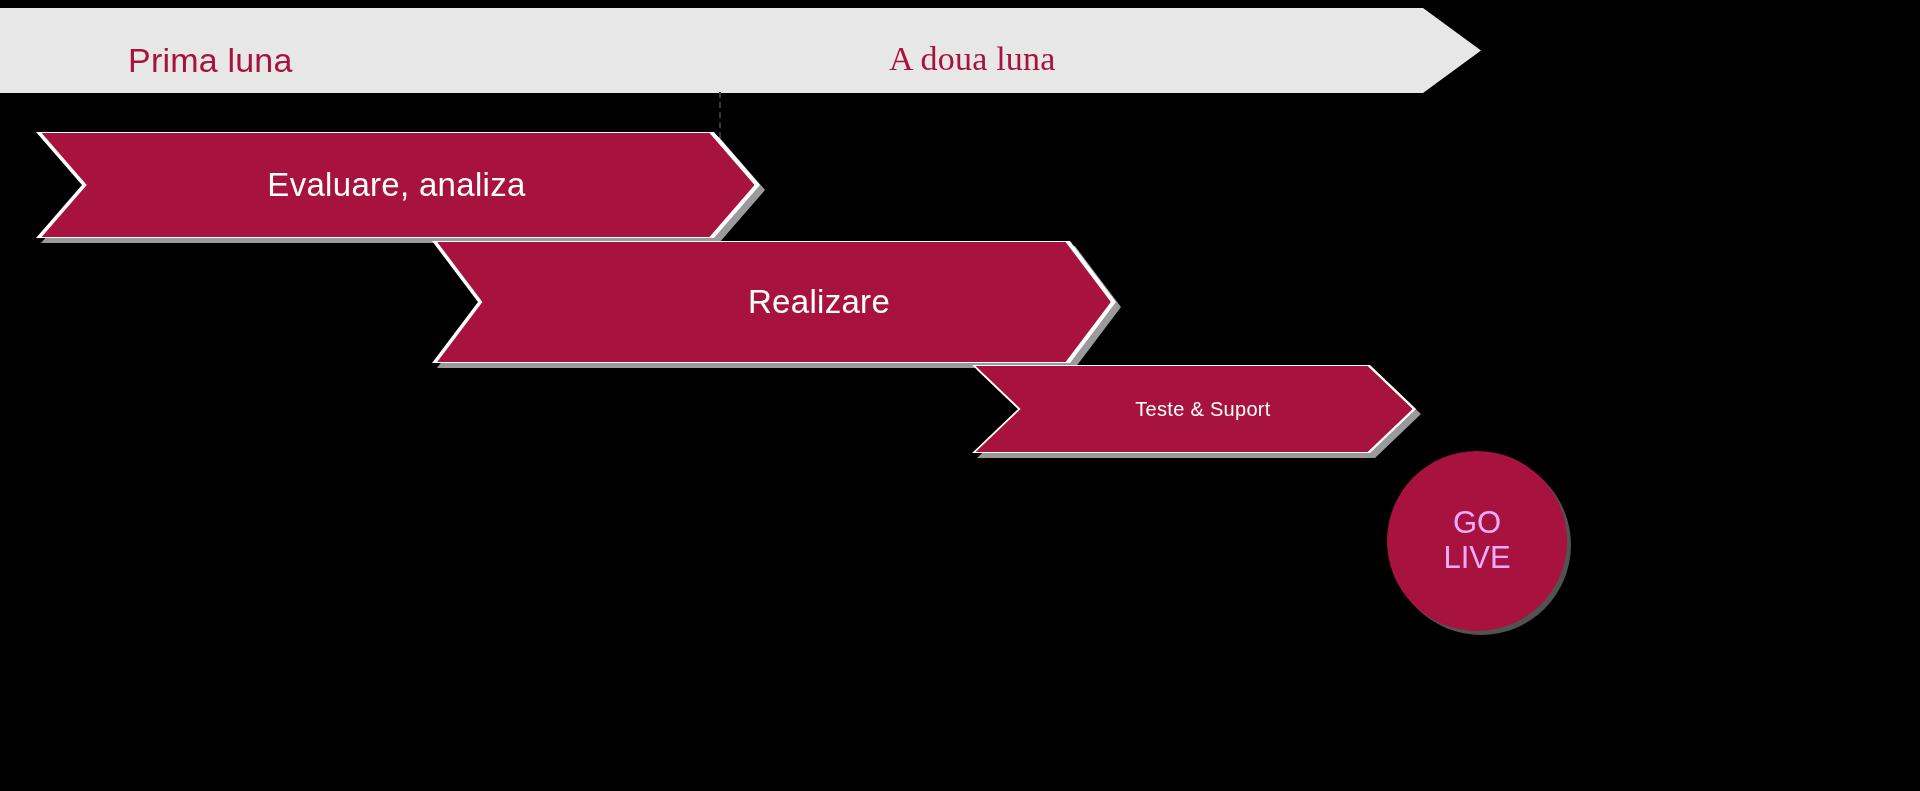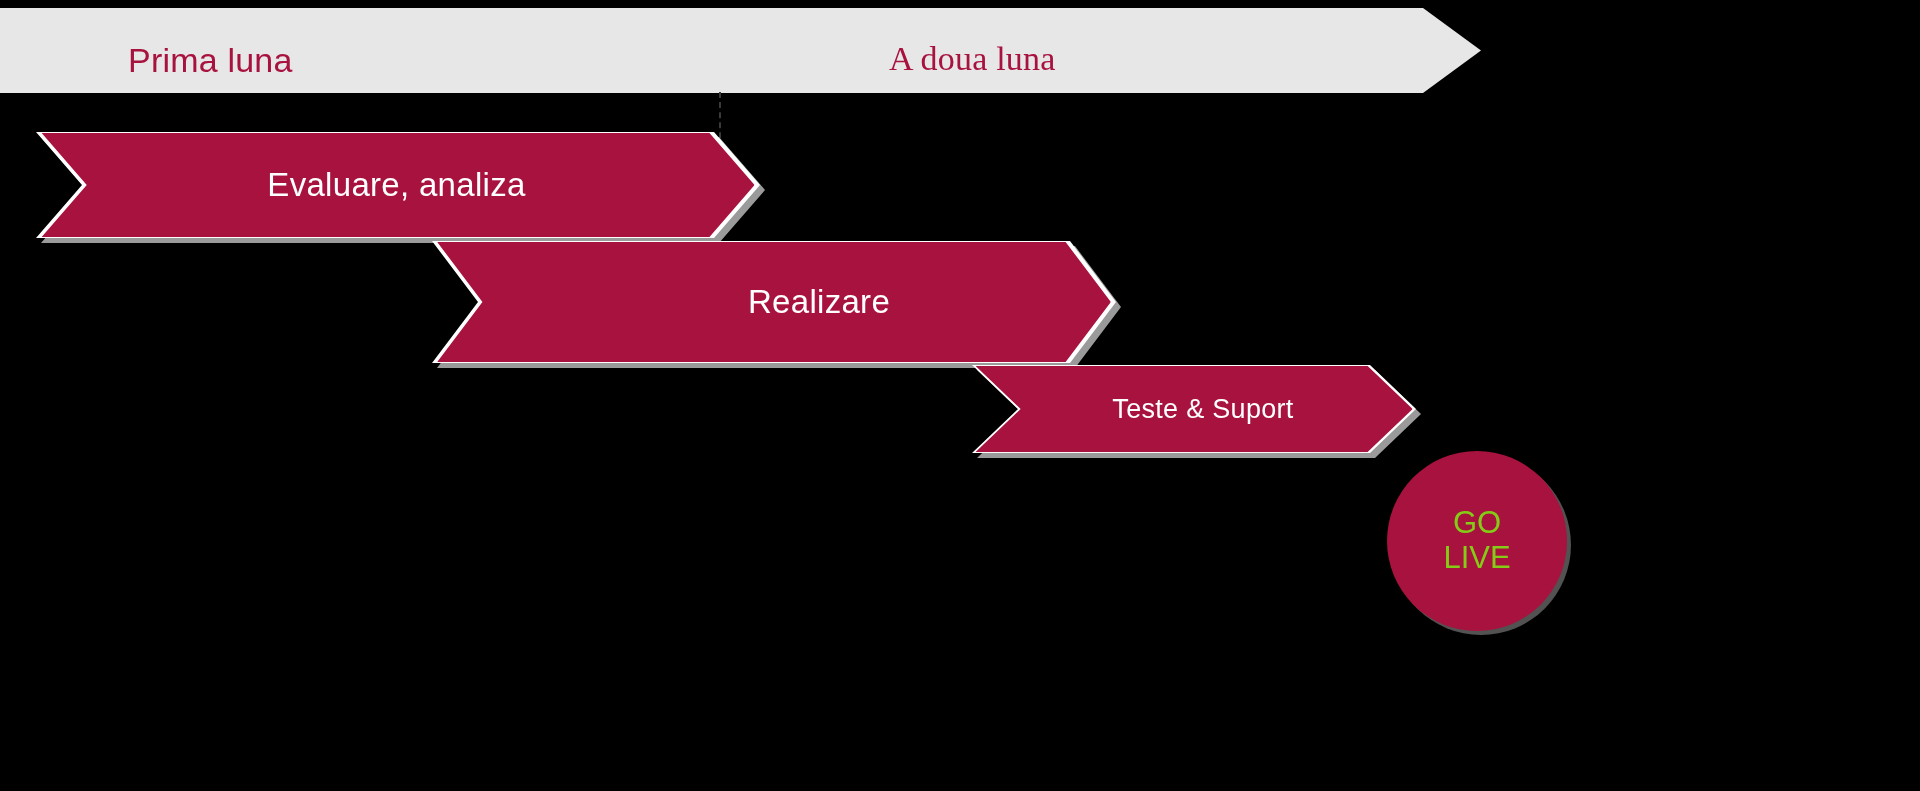--- a/index.html
+++ b/index.html
@@ -86,40 +86,40 @@
     letter-spacing: 0.3px;
   }
 
   #phase-1 { left: 36px;  top: 114px; width: 724px; height: 106px; margin-top: 18px; }
   #phase-1 .plabel { margin-right: 3px; }
 
   #phase-2 { left: 432px; top: 241px; width: 684px; height: 122px; }
   #phase-2 .plabel { margin-left: 90px; }
 
   #phase-3 { left: 972px; top: 365px; width: 444px; height: 88px; }
-  #phase-3 .plabel { font-size: 27px; margin-left: 18px; }
+  #phase-3 .plabel { font-size: 20px; margin-left: 18px; }
 
   
   .golive {
     position: absolute;
     left: 1387px;
     top: 451px;
     width: 180px;
     height: 180px;
     border-radius: 50%;
     background: #A8123F;
     box-shadow: 4px 4px 0 0 rgba(150,150,150,0.55);
     display: flex;
     flex-direction: column;
     align-items: center;
     justify-content: center;
     line-height: 1.12;
   }
   .golive .gl-line {
-    color: #84cc16;
+    color: #f0abfc;
     font-size: 31px;
     font-family: "Liberation Sans", sans-serif;
     text-align: center;
   }
 </style>
 </head>
 <body>
 
 <div id="stage">
 

